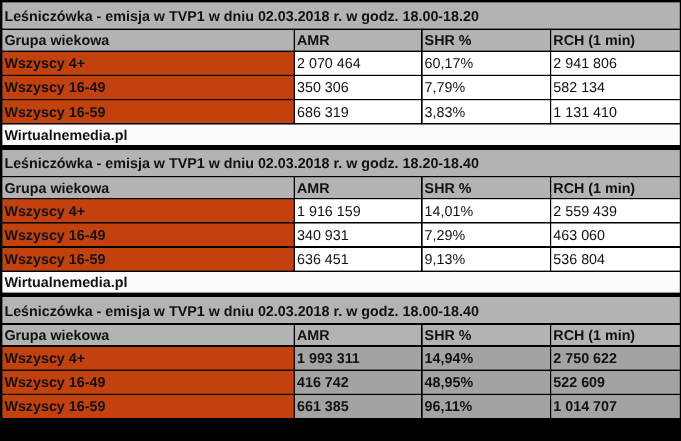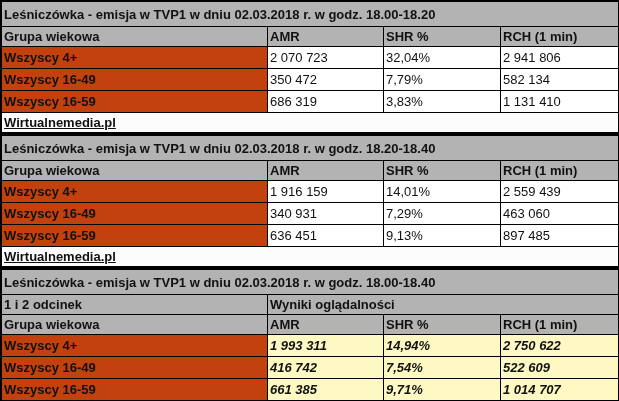--- a/index.html
+++ b/index.html
@@ -39,23 +39,23 @@
   col.c2 { width: 117px; }
   col.c3 { width: 118px; }
 
   .r-title td { height: 22px; font-size: 11.5px; }
   .r-sub td, .r-head td, .r-foot td { height: 17px; }
   .r-data td { height: 19px; }
 
   td.hdr  { background: #b3b3b3; font-weight: bold; }
   td.lbl  { background: #c2410c; font-weight: bold; }
   td.val  { background: #ffffff; font-weight: normal; }
-  td.foot { background: #fcfcfc; font-weight: bold; text-decoration: underline; }
+  td.foot { background: #fcfcfc; font-weight: bold; }
 
-  table.summary td.val { background: #fef9c3; font-weight: bold; font-style: italic; }
+  table.summary td.val { background: #a3a3a3; font-weight: bold; }
 </style>
 </head>
 <body>
 
 <div class="stack">
 
   <table class="t">
     <colgroup>
         <col class="c0">
         <col class="c1">
@@ -67,27 +67,27 @@
         <td colspan="4" class="hdr">Leśniczówka  - emisja w TVP1 w dniu 02.03.2018 r. w godz. 18.00-18.20</td>
       </tr>
       <tr class="r-head">
         <td class="hdr">Grupa wiekowa</td>
         <td class="hdr">AMR</td>
         <td class="hdr">SHR %</td>
         <td class="hdr">RCH (1 min)</td>
       </tr>
       <tr class="r-data">
         <td class="lbl">Wszyscy 4+</td>
-        <td class="val">2 070 723</td>
-        <td class="val">32,04%</td>
+        <td class="val">2 070 464</td>
+        <td class="val">60,17%</td>
         <td class="val">2 941 806</td>
       </tr>
       <tr class="r-data">
         <td class="lbl">Wszyscy 16-49</td>
-        <td class="val">350 472</td>
+        <td class="val">350 306</td>
         <td class="val">7,79%</td>
         <td class="val">582 134</td>
       </tr>
       <tr class="r-data">
         <td class="lbl">Wszyscy 16-59</td>
         <td class="val">686 319</td>
         <td class="val">3,83%</td>
         <td class="val">1 131 410</td>
       </tr>
       <tr class="r-foot">
@@ -122,63 +122,59 @@
       <tr class="r-data">
         <td class="lbl">Wszyscy 16-49</td>
         <td class="val">340 931</td>
         <td class="val">7,29%</td>
         <td class="val">463 060</td>
       </tr>
       <tr class="r-data">
         <td class="lbl">Wszyscy 16-59</td>
         <td class="val">636 451</td>
         <td class="val">9,13%</td>
-        <td class="val">897 485</td>
+        <td class="val">536 804</td>
       </tr>
       <tr class="r-foot">
         <td colspan="4" class="foot">Wirtualnemedia.pl</td>
       </tr>
     </tbody>
   </table>
 
   <table class="t summary">
     <colgroup>
         <col class="c0">
         <col class="c1">
         <col class="c2">
         <col class="c3">
       </colgroup>
     <tbody>
       <tr class="r-title">
         <td colspan="4" class="hdr">Leśniczówka  - emisja w TVP1 w dniu 02.03.2018 r. w godz. 18.00-18.40</td>
       </tr>
-      <tr class="r-sub">
-        <td class="hdr">1 i 2 odcinek</td>
-        <td colspan="3" class="hdr">Wyniki oglądalności</td>
-      </tr>
       <tr class="r-head">
         <td class="hdr">Grupa wiekowa</td>
         <td class="hdr">AMR</td>
         <td class="hdr">SHR %</td>
         <td class="hdr">RCH (1 min)</td>
       </tr>
       <tr class="r-data">
         <td class="lbl">Wszyscy 4+</td>
         <td class="val">1 993 311</td>
         <td class="val">14,94%</td>
         <td class="val">2 750 622</td>
       </tr>
       <tr class="r-data">
         <td class="lbl">Wszyscy 16-49</td>
         <td class="val">416 742</td>
-        <td class="val">7,54%</td>
+        <td class="val">48,95%</td>
         <td class="val">522 609</td>
       </tr>
       <tr class="r-data">
         <td class="lbl">Wszyscy 16-59</td>
         <td class="val">661 385</td>
-        <td class="val">9,71%</td>
+        <td class="val">96,11%</td>
         <td class="val">1 014 707</td>
       </tr>
     </tbody>
   </table>
 
 </div>
 
 </body></html>

